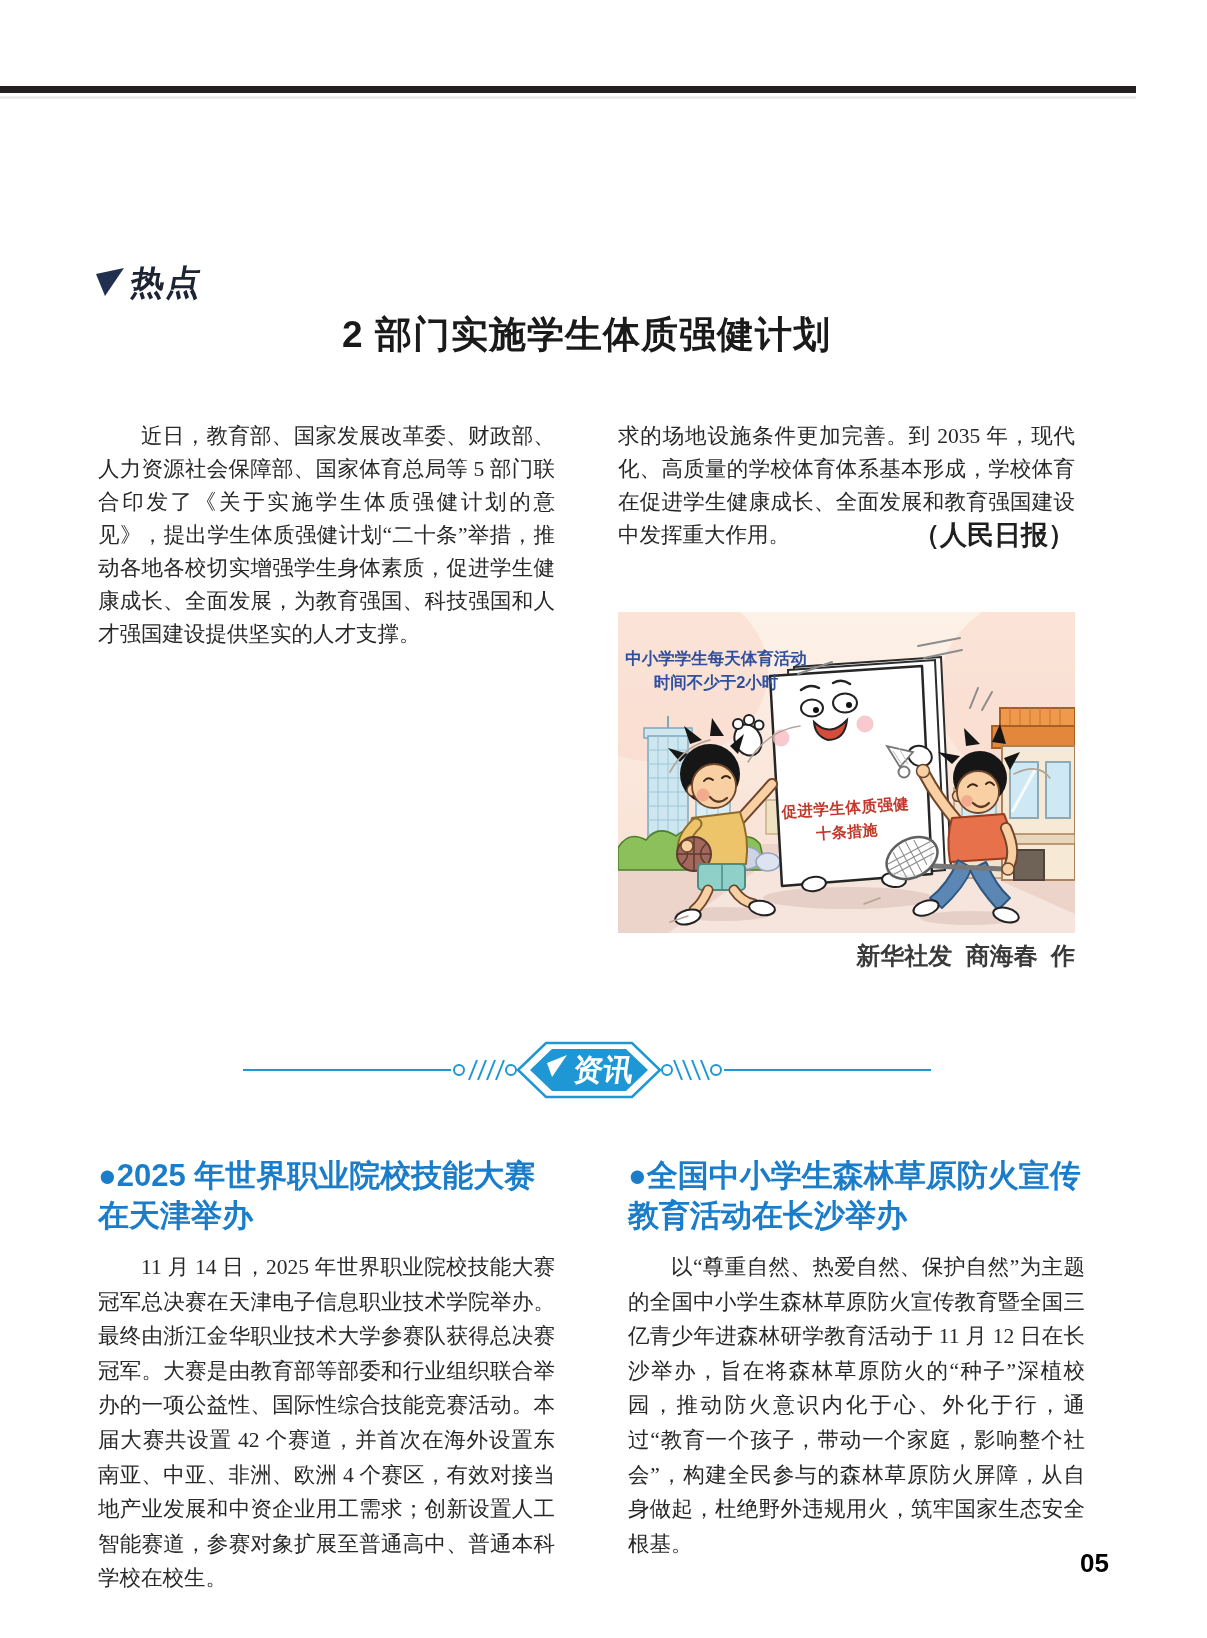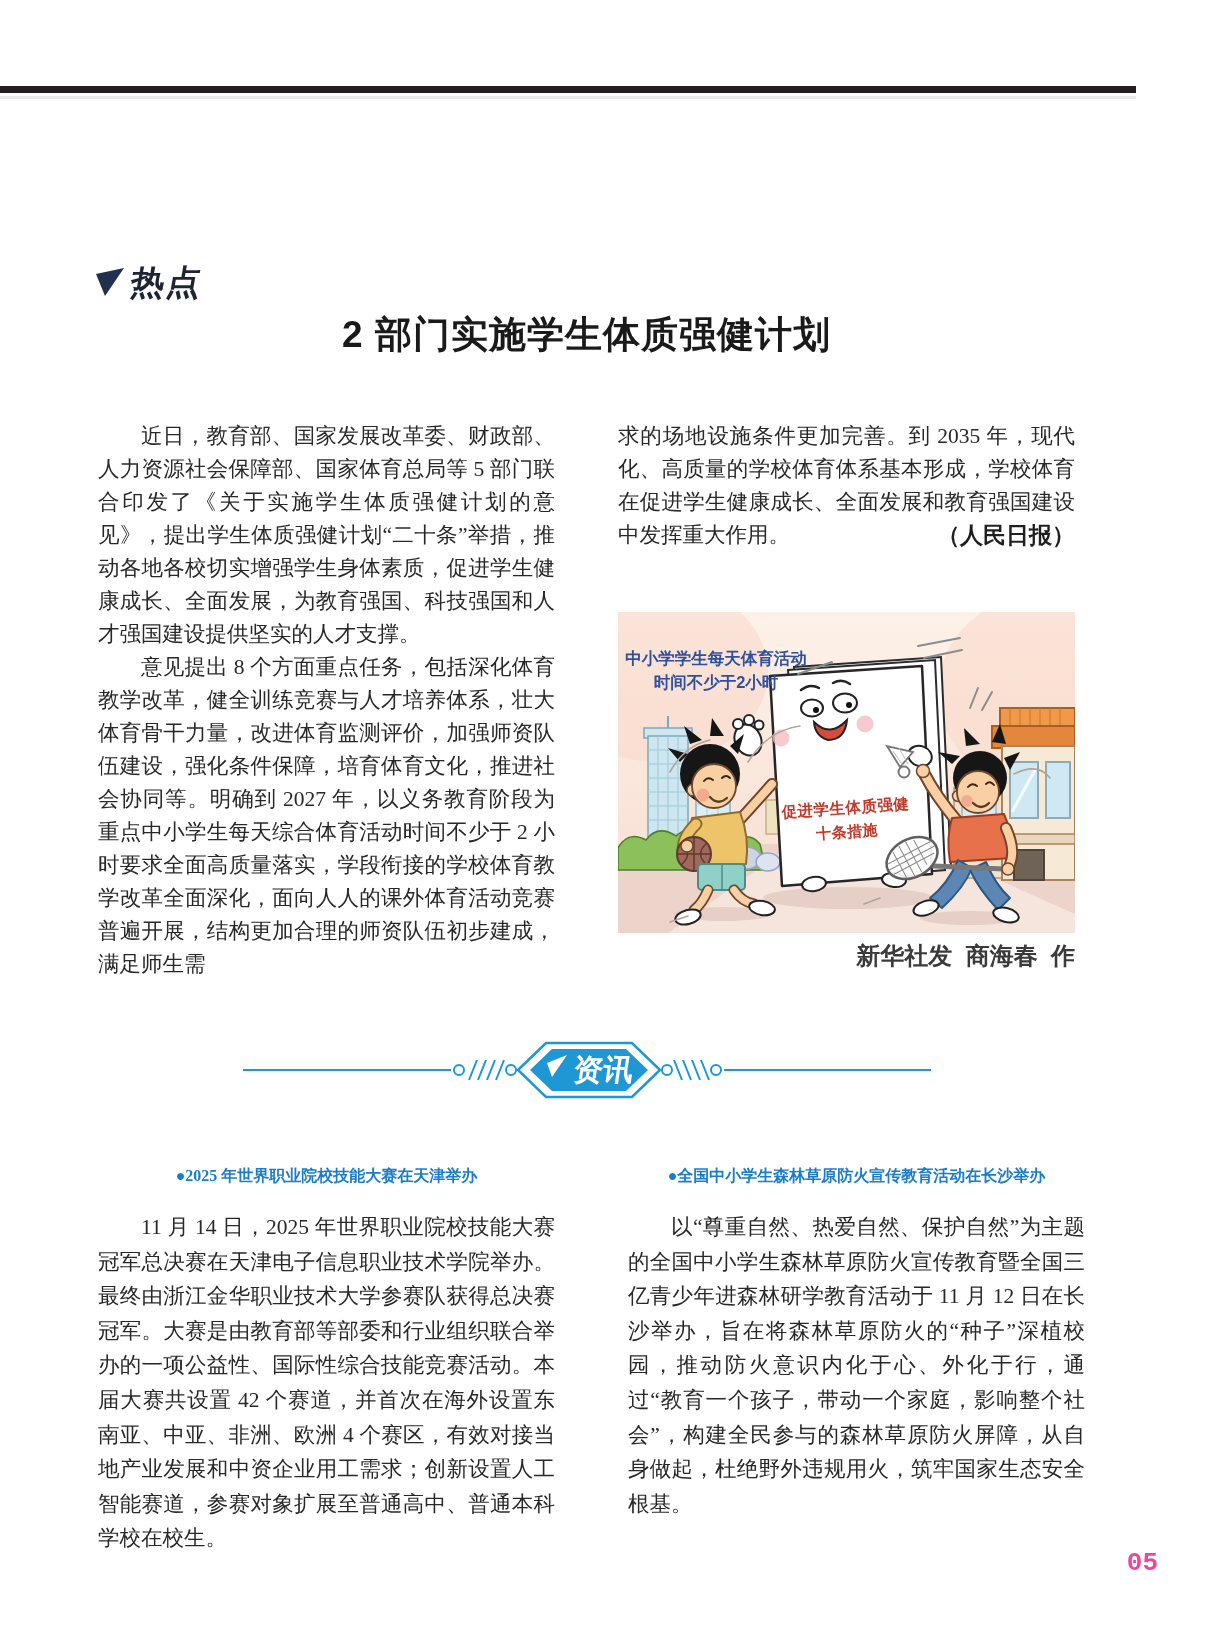--- a/index.html
+++ b/index.html
@@ -16,38 +16,38 @@
   .article-title{position:absolute;left:98px;top:310px;width:977px;margin:0;text-align:center;
         font-family:"Liberation Sans","DejaVu Sans",sans-serif;font-weight:bold;font-size:37px;
         color:#1a1a1a;letter-spacing:1px;}
 
   .body-col{position:absolute;width:457px;font-size:21.5px;line-height:33px;text-align:justify;}
   .body-col p{margin:0;text-indent:2em;}
   .col-left{left:98px;top:420px;}
   .col-right{left:618px;top:420px;}
   .col-right p{text-indent:0;position:relative;}
   .source{position:absolute;right:0;bottom:0;font-family:"Liberation Sans","DejaVu Sans",sans-serif;
-        font-weight:bold;font-size:23px;color:#1f1f1f;}
+        font-weight:bold;font-size:27px;color:#1f1f1f;}
 
   .illustration{position:absolute;left:618px;top:612px;width:457px;height:321px;}
   .illustration svg{display:block;}
   .caption{position:absolute;left:618px;top:940px;width:457px;text-align:right;white-space:pre;
         font-family:"Liberation Sans","DejaVu Sans",sans-serif;font-weight:bold;font-size:24px;color:#3a3a3a;}
 
   .banner{position:absolute;left:98px;top:1032px;width:977px;height:76px;}
 
   .news-col{position:absolute;top:1156px;width:457px;font-size:21.5px;line-height:34.6px;text-align:justify;}
   .news-left{left:98px;}
   .news-right{left:628px;}
-  .news-col h2{margin:0 0 14px 0;font-size:16px;line-height:40px;font-weight:bold;color:#1b7dc9;
-        text-align:center;font-family:Liberation Serif, serif;}
+  .news-col h2{margin:0 0 14px 0;font-size:31px;line-height:40px;font-weight:bold;color:#1b7dc9;
+        text-align:left;font-family:Liberation Sans, sans-serif;}
   .news-col p{margin:0;text-indent:2em;}
 
-  .page-number{position:absolute;left:1080px;top:1548px;width:78px;text-align:right;
-        font-family:Liberation Mono, monospace;font-weight:bold;font-size:26px;color:#ec4899;}
+  .page-number{position:absolute;left:1080px;top:1548px;width:78px;
+        font-family:Liberation Sans, sans-serif;font-weight:bold;font-size:26px;color:#000000;}
 
   .ill-txt{font-family:"Liberation Sans","DejaVu Sans",sans-serif;font-weight:bold;}
 </style>
 </head>
 <body>
 
 <div class="page">
 
   <div class="topbar"></div>
   <div class="topbar-sub"></div>
@@ -56,21 +56,20 @@
     <svg class="flag" width="30" height="29" viewBox="0 0 30 29">
       <polygon points="0,6 28,0 9,28" fill="#22304f"></polygon>
     </svg>
     <span class="txt">热点</span>
   </div>
 
   <h1 class="article-title">2 部门实施学生体质强健计划</h1>
 
   <div class="body-col col-left">
     <p>近日，教育部、国家发展改革委、财政部、人力资源社会保障部、国家体育总局等 5 部门联合印发了《关于实施学生体质强健计划的意见》，提出学生体质强健计划“二十条”举措，推动各地各校切实增强学生身体素质，促进学生健康成长、全面发展，为教育强国、科技强国和人才强国建设提供坚实的人才支撑。</p>
-    <p>意见提出 8 个方面重点任务，包括深化体育教学改革，健全训练竞赛与人才培养体系，壮大体育骨干力量，改进体育监测评价，加强师资队伍建设，强化条件保障，培育体育文化，推进社会协同等。明确到 2027 年，以义务教育阶段为重点中小学生每天综合体育活动时间不少于 2 小时要求全面高质量落实，学段衔接的学校体育教学改革全面深化，面向人人的课外体育活动竞赛普遍开展，结构更加合理的师资队伍初步建成，满足师生需</p>
   </div>
 
   <div class="body-col col-right">
     <p>
       <span>求的场地设施条件更加完善。到 2035 年，现代化、高质量的学校体育体系基本形成，学校体育在促进学生健康成长、全面发展和教育强国建设中发挥重大作用。</span>
       <span class="source">（人民日报）</span>
     </p>
   </div>
 
   <div class="illustration">

